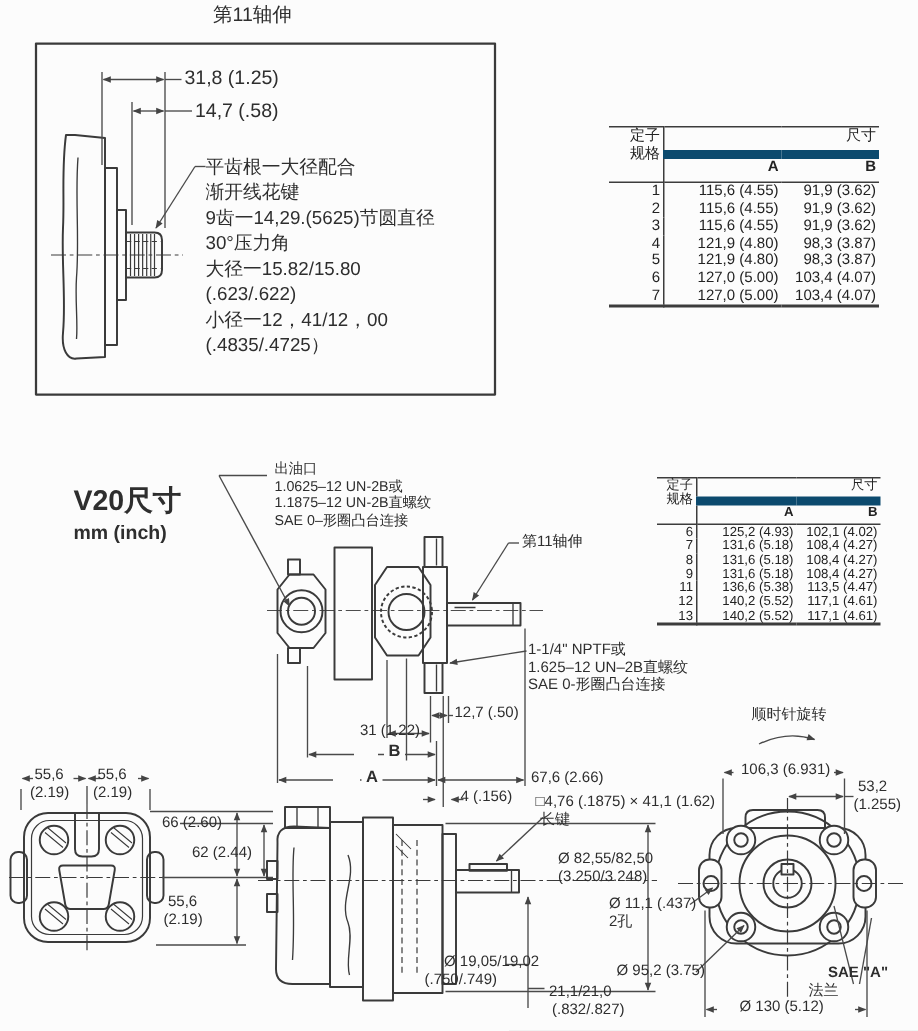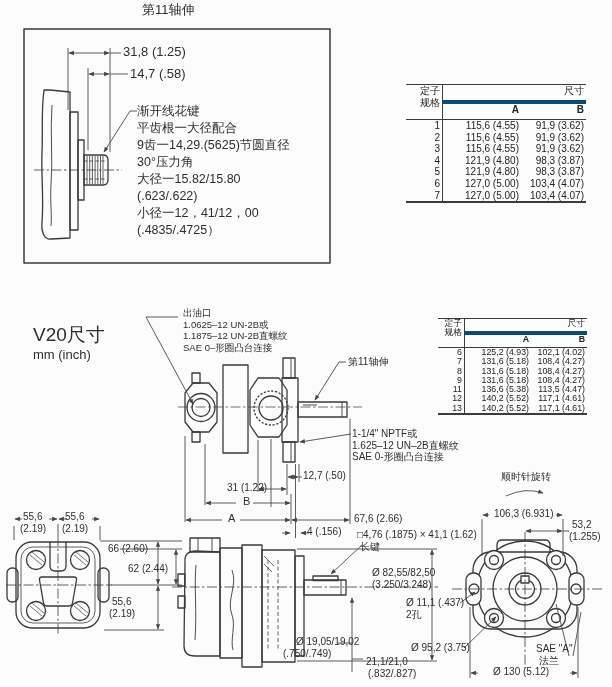--- a/index.html
+++ b/index.html
@@ -6,28 +6,28 @@
   .page{position:relative;width:612px;height:687px;background:#fcfcfc;overflow:hidden;
         font-family:"Liberation Sans","DejaVu Sans",sans-serif;color:#2e2e2e;}
   .art{position:absolute;left:0;top:0;}
   .t{position:absolute;white-space:nowrap;line-height:1.15;}
   .f9{font-size:9.5px;}
   .f10{font-size:10px;}
   .f11{font-size:11px;}
   .f12{font-size:12.5px;line-height:17px;}
   .f13{font-size:13px;}
   .f19{font-size:19px;}
-  .b{font-weight:normal;}
+  .b{font-weight:bold;margin-left:16px;}
   .spec-table{border-collapse:collapse;position:absolute;color:#222;
               border-top:1.2px solid #3c3c3c;border-bottom:2px solid #3c3c3c;}
   .spec-table td{padding:0 2px;vertical-align:top;white-space:nowrap;text-align:right;}
   .st1 td{font-size:10px;line-height:11.6px;}
   .st2 td{font-size:8.8px;line-height:9.3px;}
   .spec-table .c1{border-right:1.2px solid #3c3c3c;}
-  .spec-table .sz{border-bottom:4px solid #0c4a6e;}
+  .spec-table .sz{border-bottom:6px solid #0c4a6e;}
   .spec-table .hb{border-bottom:1.8px solid #3c3c3c;font-weight:bold;}
   .st1 .sz,.st1 .hb{height:15px;}
   .st2 .sz,.st2 .hb{height:12px;}
   .st1 .c1{width:32px;} .st1 .ca{width:74px;} .st1 .cb{width:61px;}
   .st2 .c1{width:22px;} .st2 .ca{width:62px;} .st2 .cb{width:52px;}
 </style>
 </head>
 <body>
 
 <div class="page">
@@ -199,22 +199,22 @@
           <line x1="570" y1="673" x2="577" y2="673" marker-end="url(#ar)"></line>
         </g>
       </g>
     </g>
   </svg>
 
   <div class="t f13" style="left:142px;top:3px">第11轴伸</div>
   <div class="t f13" style="left:123px;top:45px">31,8 (1.25)</div>
   <div class="t f13" style="left:130px;top:67px">14,7 (.58)</div>
   <div class="t f12" style="left:137px;top:103px">
+    <div>平齿根一大径配合</div>
     <div>渐开线花键</div>
-    <div>平齿根一大径配合</div>
     <div>9齿一14,29.(5625)节圆直径</div>
     <div>30°压力角</div>
     <div>大径一15.82/15.80</div>
     <div>(.623/.622)</div>
     <div>小径一12，41/12，00</div>
     <div>(.4835/.4725）</div>
   </div>
 
   <table class="spec-table st1" style="left:406px;top:84px">
     <tbody>
@@ -335,21 +335,21 @@
 
   <div class="t f10" style="left:23px;top:511px">55,6</div>
   <div class="t f10" style="left:20px;top:523px">(2.19)</div>
   <div class="t f10" style="left:65px;top:511px">55,6</div>
   <div class="t f10" style="left:62px;top:523px">(2.19)</div>
   <div class="t f10" style="left:108px;top:543px">66 (2.60)</div>
   <div class="t f10" style="left:128px;top:563px">62 (2.44)</div>
   <div class="t f10" style="left:112px;top:596px">55,6</div>
   <div class="t f10" style="left:109px;top:608px">(2.19)</div>
   <div class="t f10" style="left:303px;top:470px">12,7 (.50)</div>
-  <div class="t f10" style="left:227px;top:482px">31 (1.22)</div>
+  <div class="t f10" style="left:240px;top:482px">31 (1.22)</div>
   <div class="t f11 b" style="left:240px;top:495px;background:#fcfcfc;padding:0 3px">B</div>
   <div class="t f11 b" style="left:225px;top:512px;background:#fcfcfc;padding:0 3px">A</div>
   <div class="t f10" style="left:354px;top:513px">67,6 (2.66)</div>
   <div class="t f10" style="left:307px;top:526px">4 (.156)</div>
   <div class="t f10" style="left:357px;top:529px">□4,76 (.1875) × 41,1 (1.62)</div>
   <div class="t f10" style="left:360px;top:541px">长键</div>
   <div class="t f10" style="left:372px;top:567px">Ø 82,55/82,50</div>
   <div class="t f10" style="left:372px;top:579px">(3.250/3.248)</div>
   <div class="t f10" style="left:296px;top:636px">Ø 19,05/19,02</div>
   <div class="t f10" style="left:283px;top:648px">(.750/.749)</div>

